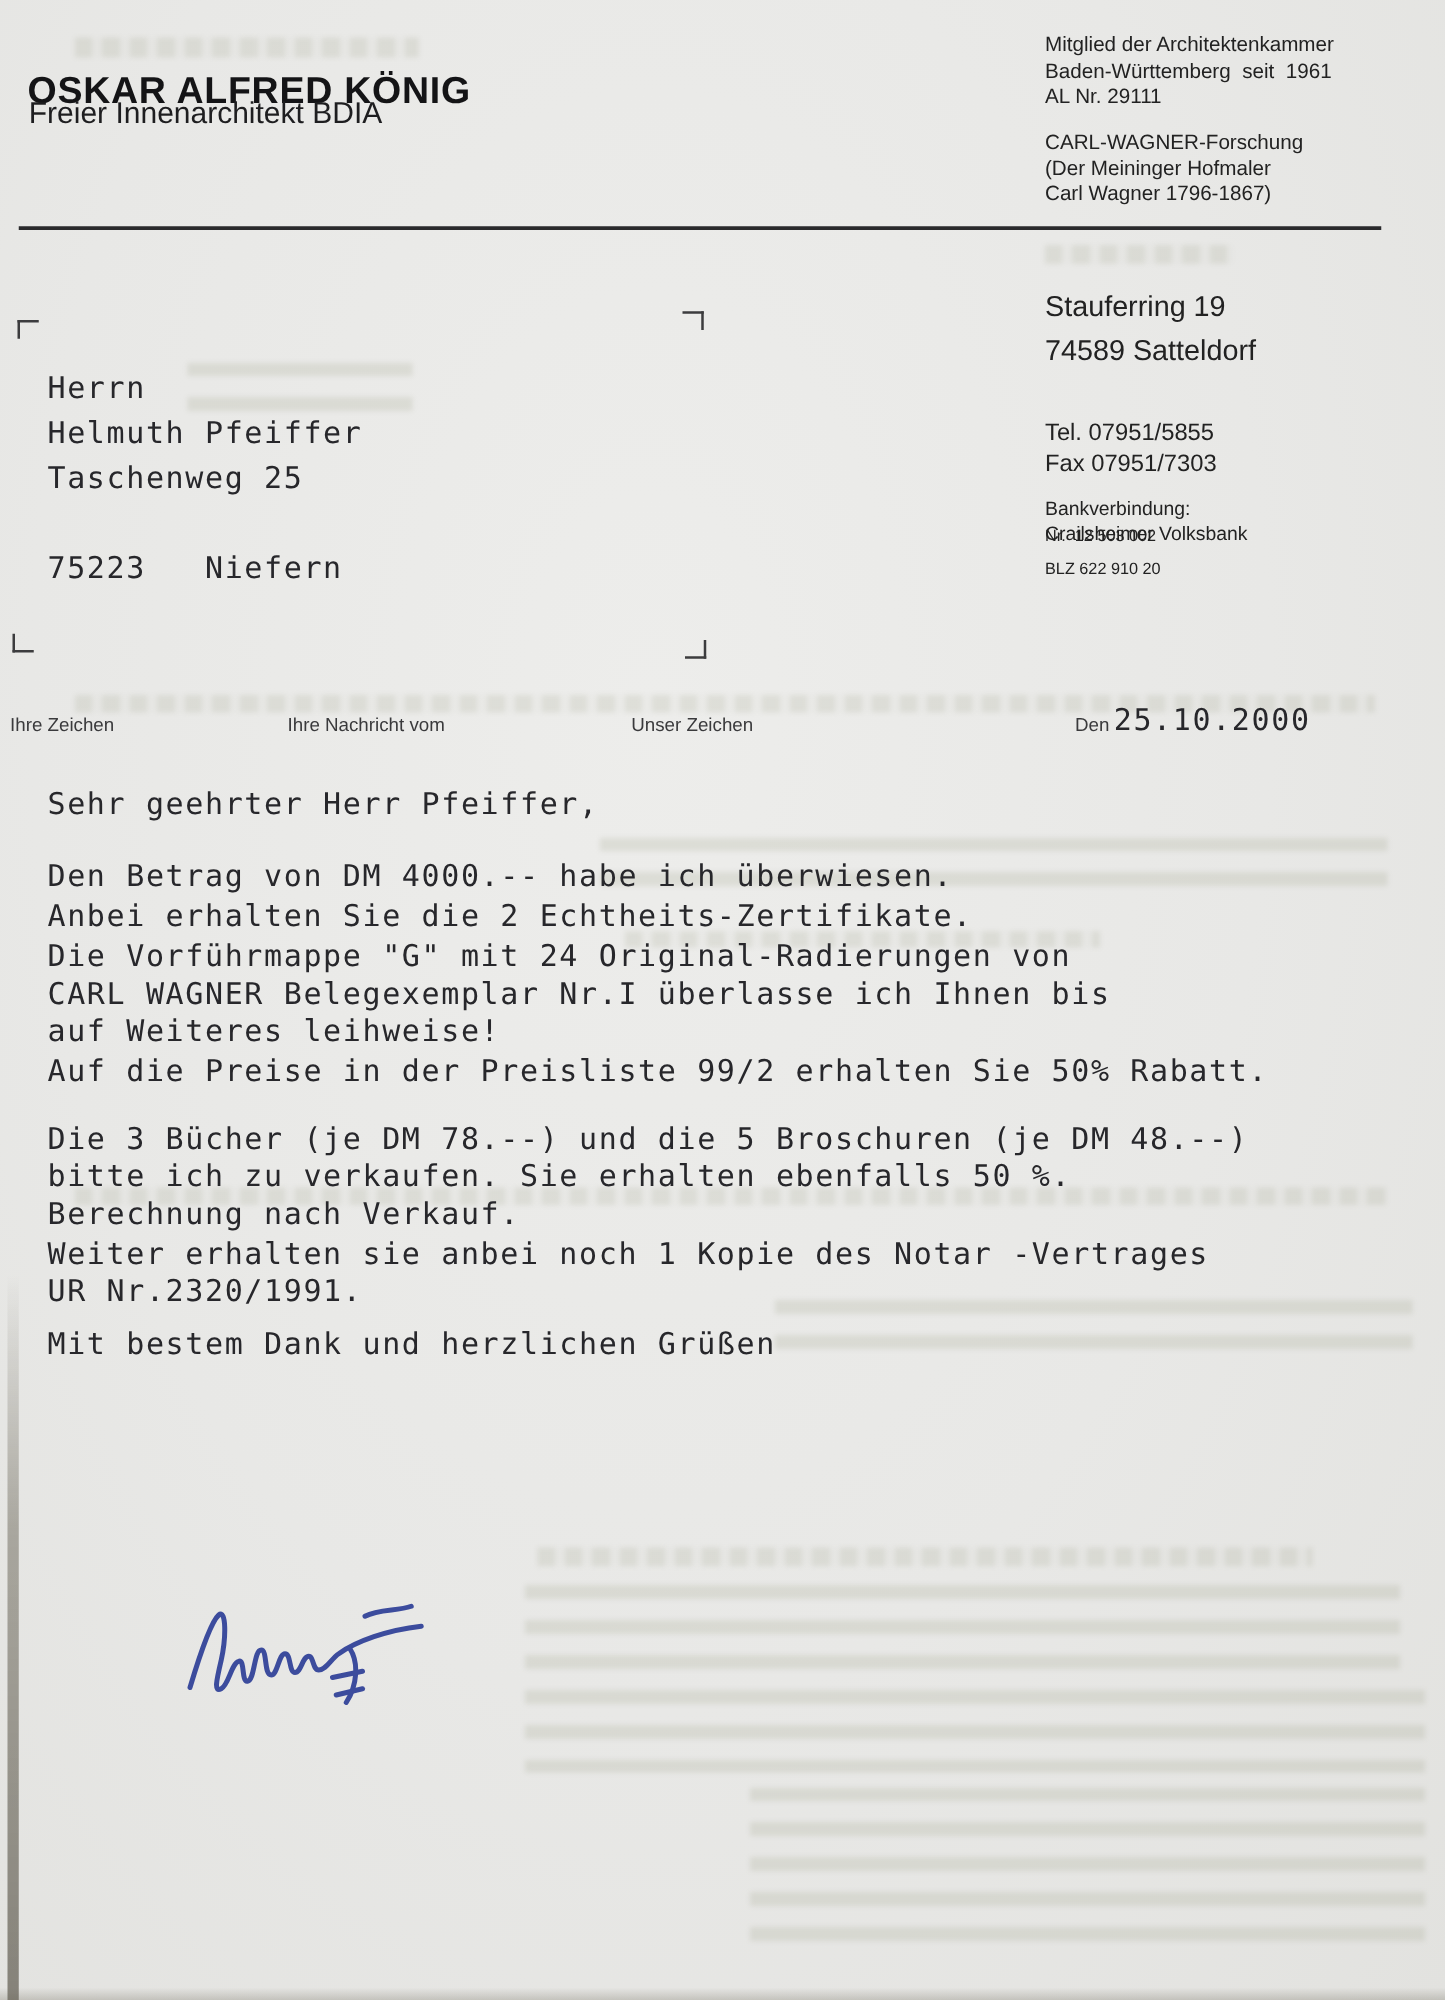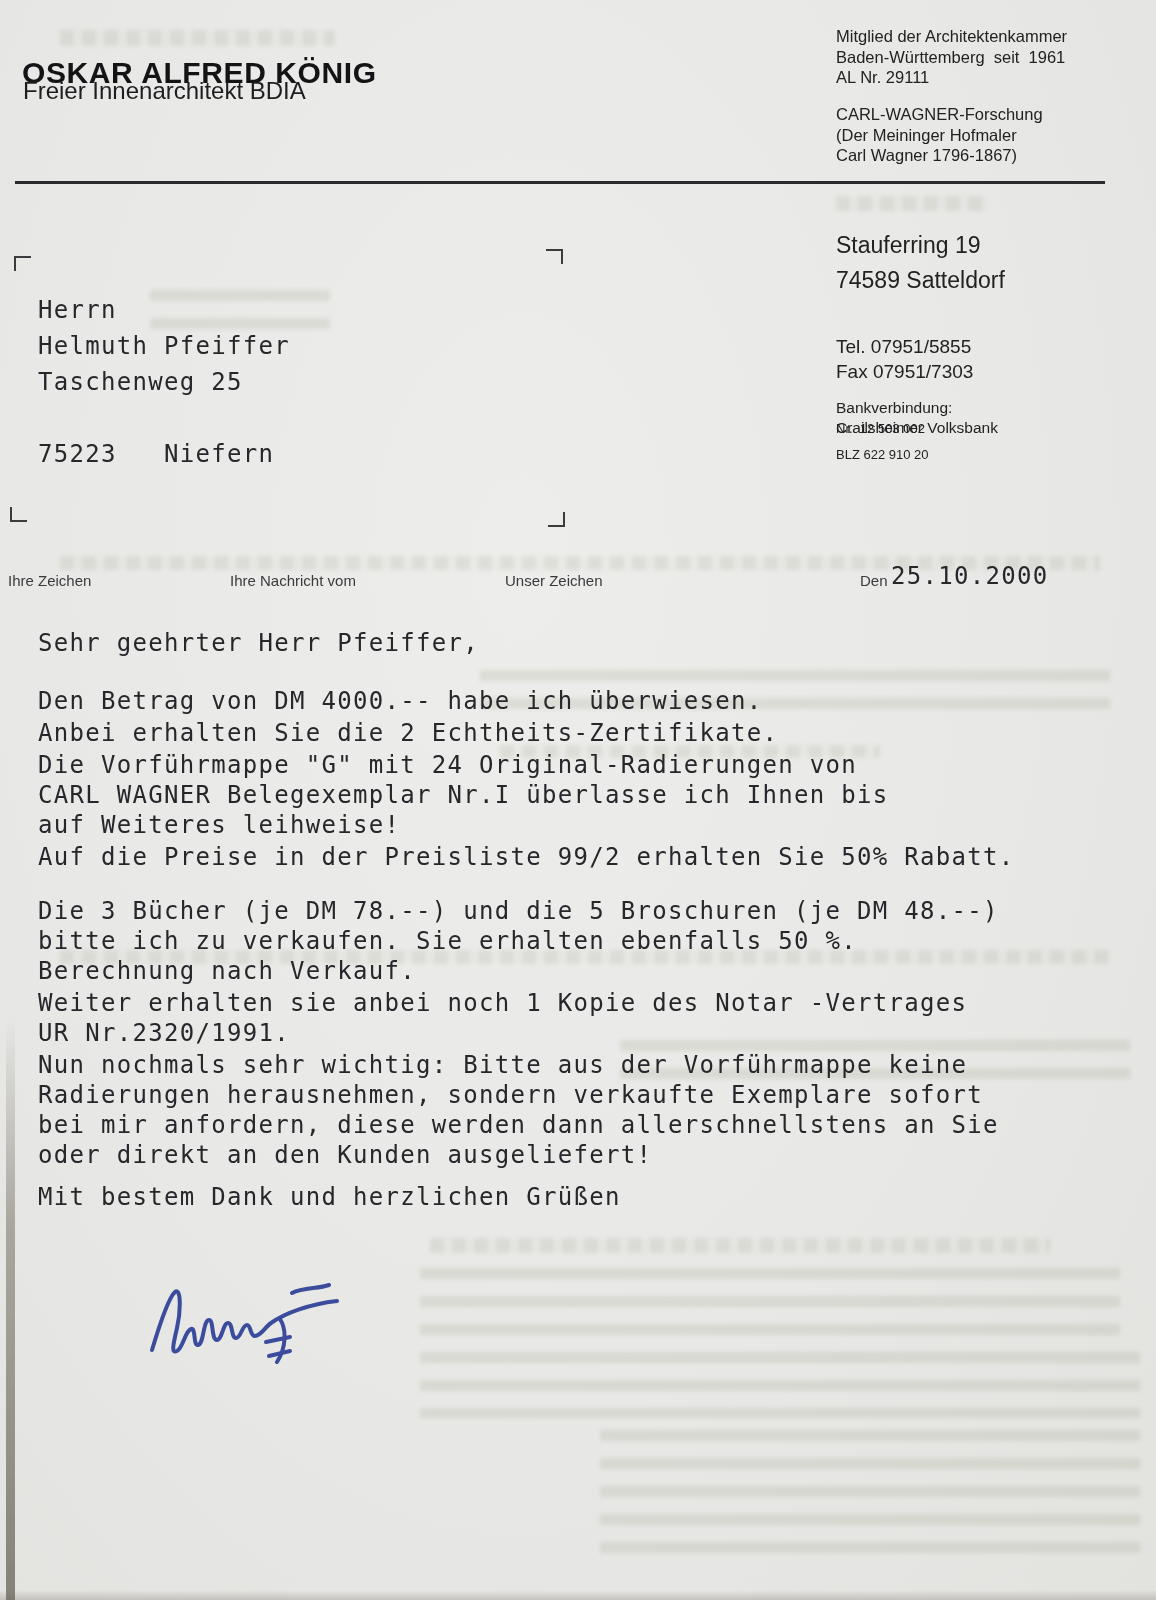--- a/index.html
+++ b/index.html
@@ -93,24 +93,20 @@
     <div class="mono para">Anbei erhalten Sie die 2 Echtheits-Zertifikate.</div>
     <div class="mono para">Die Vorführmappe "G" mit 24 Original-Radierungen von
 CARL WAGNER Belegexemplar Nr.I überlasse ich Ihnen bis
 auf Weiteres leihweise!</div>
     <div class="mono para">Auf die Preise in der Preisliste 99/2 erhalten Sie 50% Rabatt.</div>
     <div class="mono para gap-lg">Die 3 Bücher (je DM 78.--) und die 5 Broschuren (je DM 48.--)
 bitte ich zu verkaufen. Sie erhalten ebenfalls 50 %.
 Berechnung nach Verkauf.</div>
     <div class="mono para">Weiter erhalten sie anbei noch 1 Kopie des Notar -Vertrages
 UR Nr.2320/1991.</div>
-    <div class="mono para">Nun nochmals sehr wichtig: Bitte aus der Vorführmappe keine
-Radierungen herausnehmen, sondern verkaufte Exemplare sofort
-bei mir anfordern, diese werden dann allerschnellstens an Sie
-oder direkt an den Kunden ausgeliefert!</div>
     <div class="mono para gap-md">Mit bestem Dank und herzlichen Grüßen</div>
   </div>
 
   <svg class="abs" style="left:130px;top:1272px;" width="260" height="100" viewBox="0 0 260 100">
     <g fill="none" stroke="#2e3f97" stroke-width="4" stroke-linecap="round" stroke-linejoin="round" opacity="0.92">
       <path d="M 22 78 C 28 58, 38 26, 45 20 C 51 15, 51 38, 47 56 C 43 73, 41 82, 47 79
                C 53 76, 55 59, 61 57 C 66 55, 63 74, 68 73 C 74 72, 73 48, 79 48
                C 84 48, 81 68, 87 68 C 92 68, 93 51, 98 51 C 103 51, 101 66, 106 66
                C 111 66, 112 53, 117 53 C 121 53, 120 64, 125 64 C 131 64, 135 55, 141 51
                C 155 41, 180 32, 207 29"></path>

